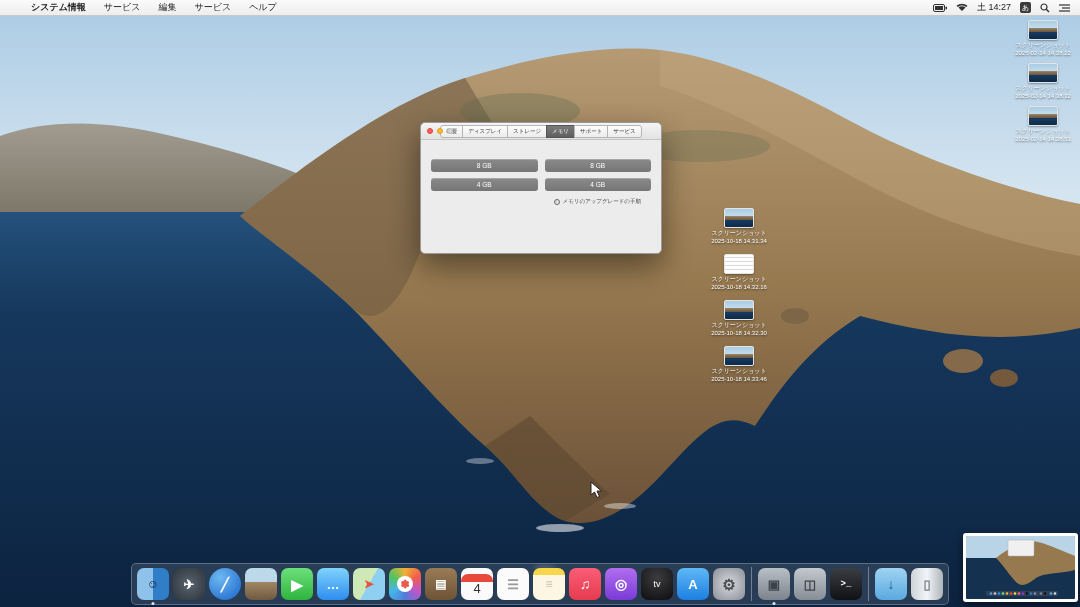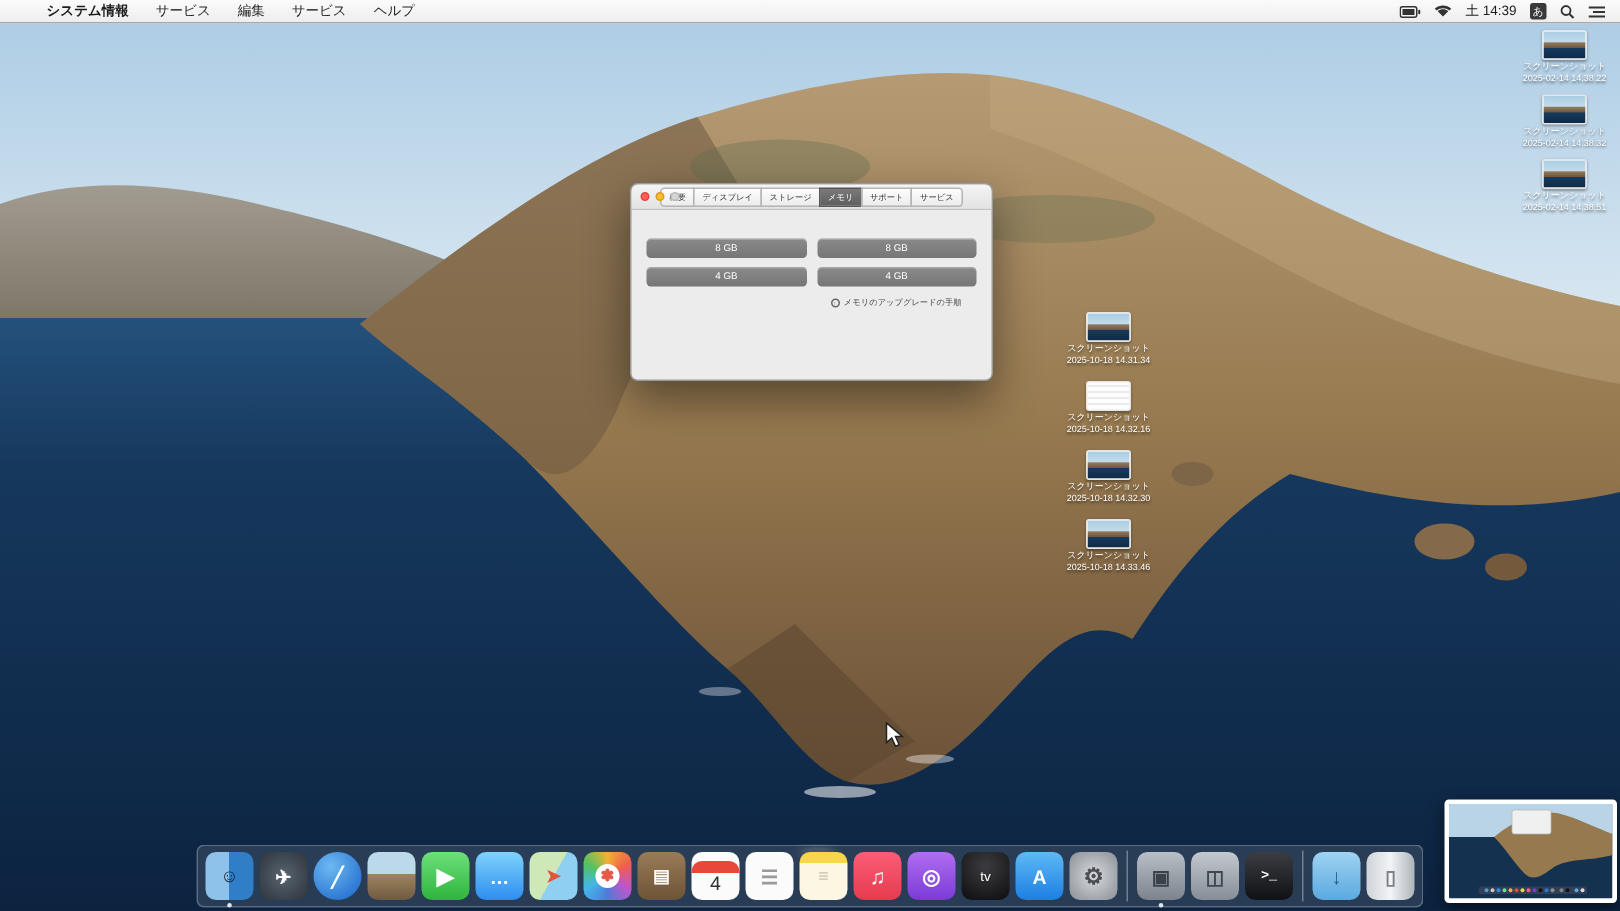--- a/index.html
+++ b/index.html
@@ -172,21 +172,21 @@
           <rect x="0.5" y="0.5" width="11" height="7" rx="1.5" fill="none" stroke="#333"></rect>
           <rect x="2" y="2" width="8" height="4" fill="#333"></rect>
           <rect x="12.5" y="2.5" width="1.5" height="3" rx="0.7" fill="#333"></rect>
         </svg>
     </span>
     <span class="status-ico">
       <svg width="12" height="9" viewBox="0 0 12 9">
           <path d="M6,8 L2.5,4.5 C4.5,2.8 7.5,2.8 9.5,4.5 Z M0.5,2.8 C3.6,0 8.4,0 11.5,2.8 L10.2,4 C7.8,1.9 4.2,1.9 1.8,4 Z" fill="#333"></path>
         </svg>
     </span>
-    <span class="clock">土 14:39</span>
+    <span class="clock">土 14:27</span>
     <span class="input-badge">あ</span>
     <span class="status-ico">
       <svg width="10" height="10" viewBox="0 0 10 10">
           <circle cx="4" cy="4" r="3" fill="none" stroke="#333" stroke-width="1.2"></circle>
           <line x1="6.3" y1="6.3" x2="9" y2="9" stroke="#333" stroke-width="1.4"></line>
         </svg>
     </span>
     <span class="status-ico">
       <svg width="11" height="9" viewBox="0 0 11 9">
           <line x1="0" y1="2" x2="11" y2="2" stroke="#333" stroke-width="1.2"></line>

